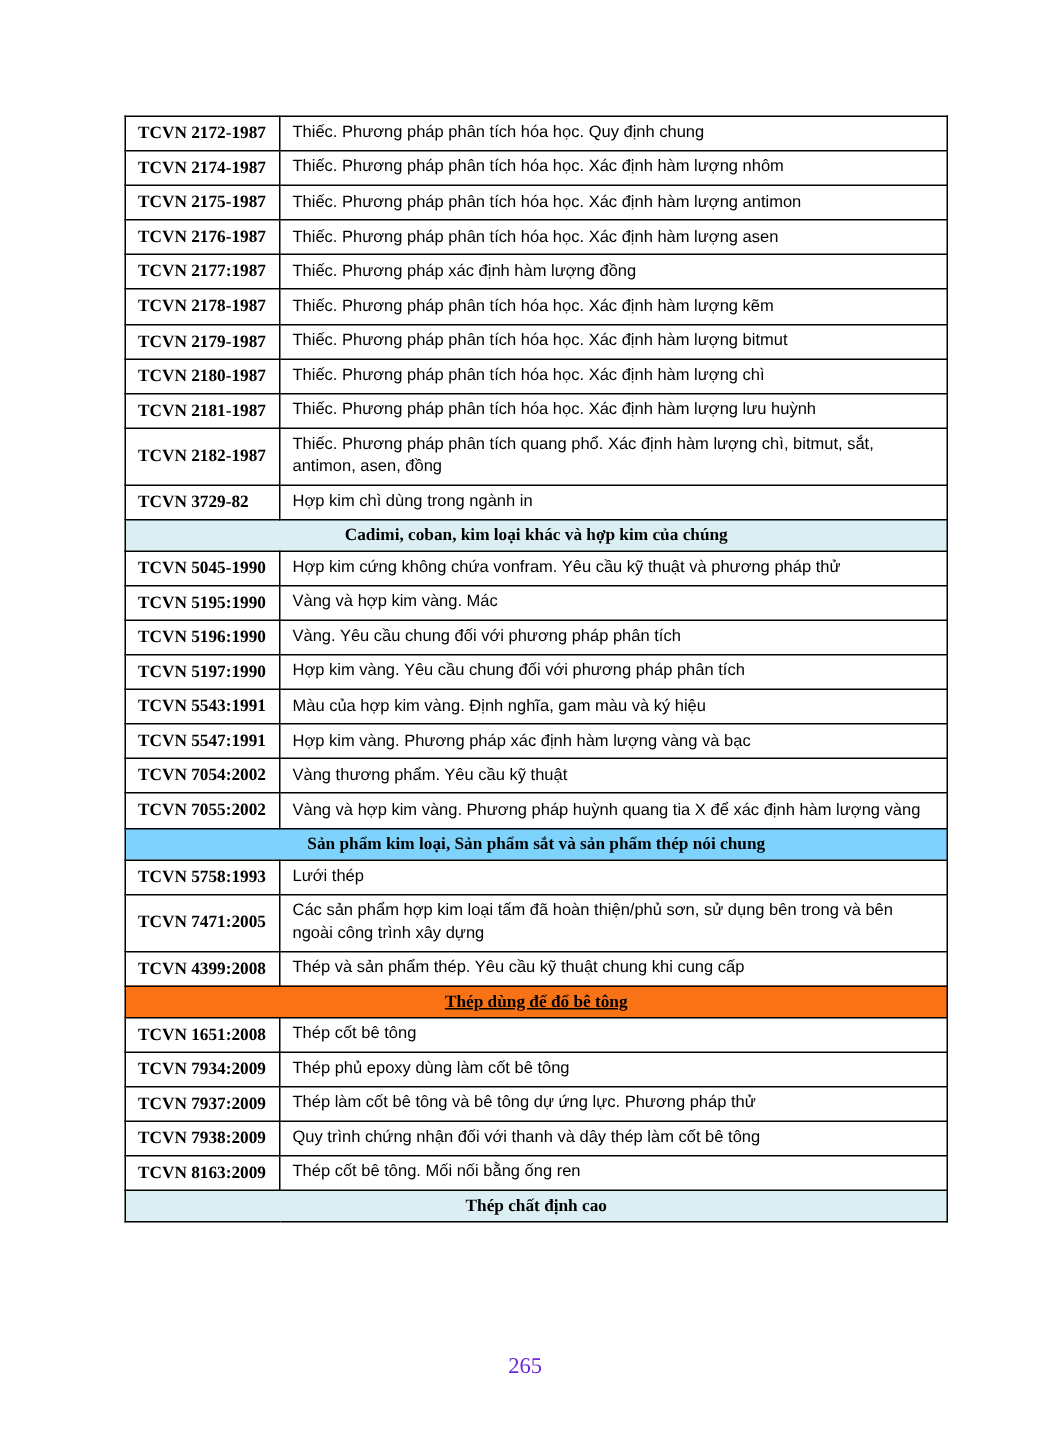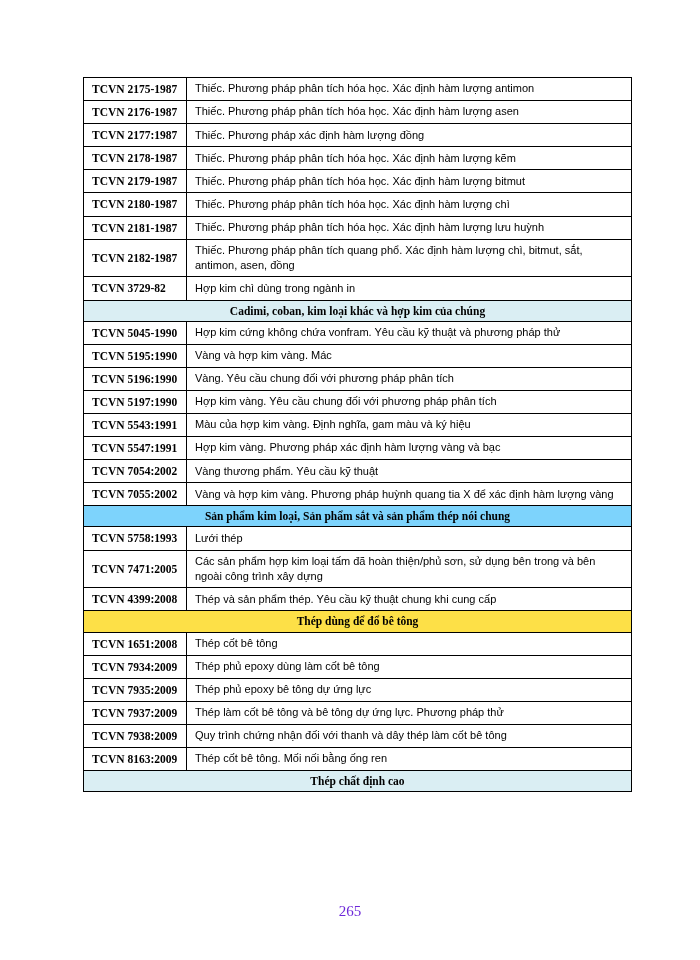--- a/index.html
+++ b/index.html
@@ -60,20 +60,28 @@
     color: #6d28d9;
   }
 </style>
 </head>
 <body>
 
 <div class="doc-page">
 
   <table class="standards">
     <tbody>
+        <tr>
+          <td class="code-cell">TCVN 2172-1987</td>
+          <td class="desc-cell">Thiếc. Phương pháp phân tích hóa học. Quy định chung</td>
+        </tr>
+        <tr>
+          <td class="code-cell">TCVN 2174-1987</td>
+          <td class="desc-cell">Thiếc. Phương pháp phân tích hóa học. Xác định hàm lượng nhôm</td>
+        </tr>
         <tr>
           <td class="code-cell">TCVN 2175-1987</td>
           <td class="desc-cell">Thiếc. Phương pháp phân tích hóa học. Xác định hàm lượng antimon</td>
         </tr>
         <tr>
           <td class="code-cell">TCVN 2176-1987</td>
           <td class="desc-cell">Thiếc. Phương pháp phân tích hóa học. Xác định hàm lượng asen</td>
         </tr>
         <tr>
           <td class="code-cell">TCVN 2177:1987</td>
@@ -147,33 +155,29 @@
         </tr>
         <tr>
           <td class="code-cell">TCVN 7471:2005</td>
           <td class="desc-cell">Các sản phẩm hợp kim loại tấm đã hoàn thiện/phủ sơn, sử dụng bên trong và bên ngoài công trình xây dựng</td>
         </tr>
         <tr>
           <td class="code-cell">TCVN 4399:2008</td>
           <td class="desc-cell">Thép và sản phẩm thép. Yêu cầu kỹ thuật chung khi cung cấp</td>
         </tr>
         <tr class="section-row">
-          <td colspan="2" style="background: #fde047;">Thép dùng để đổ bê tông</td>
+          <td colspan="2" style="background: #f97316; text-decoration: underline;">Thép dùng để đổ bê tông</td>
         </tr>
         <tr>
           <td class="code-cell">TCVN 1651:2008</td>
           <td class="desc-cell">Thép cốt bê tông</td>
         </tr>
         <tr>
           <td class="code-cell">TCVN 7934:2009</td>
           <td class="desc-cell">Thép phủ epoxy dùng làm cốt bê tông</td>
-        </tr>
-        <tr>
-          <td class="code-cell">TCVN 7935:2009</td>
-          <td class="desc-cell">Thép phủ epoxy bê tông dự ứng lực</td>
         </tr>
         <tr>
           <td class="code-cell">TCVN 7937:2009</td>
           <td class="desc-cell">Thép làm cốt bê tông và bê tông dự ứng lực. Phương pháp thử</td>
         </tr>
         <tr>
           <td class="code-cell">TCVN 7938:2009</td>
           <td class="desc-cell">Quy trình chứng nhận đối với thanh và dây thép làm cốt bê tông</td>
         </tr>
         <tr>

